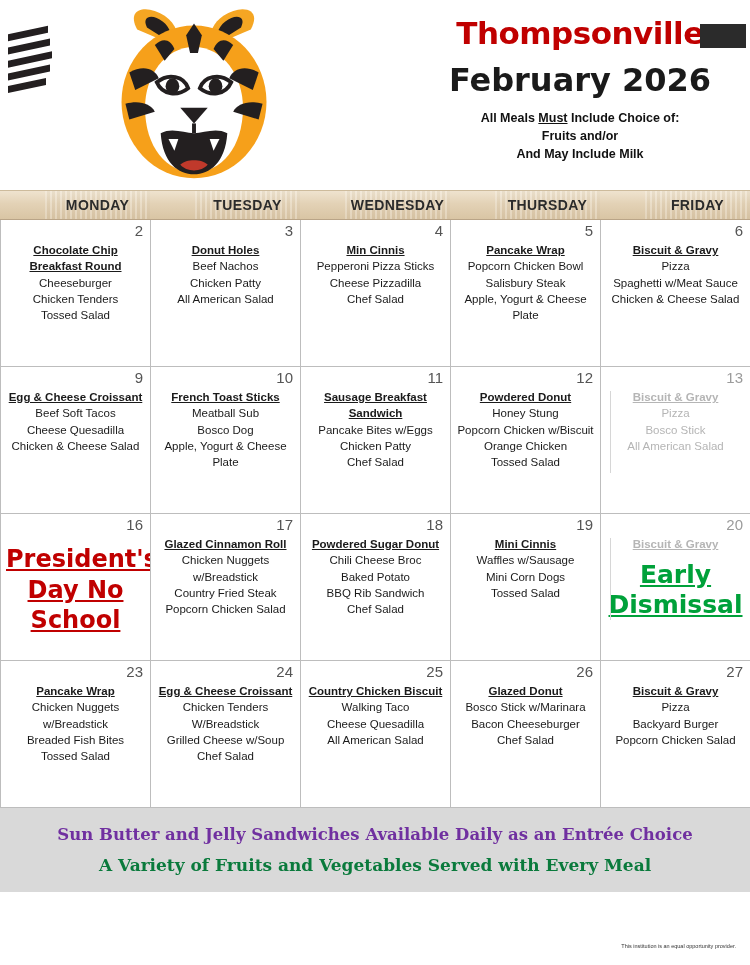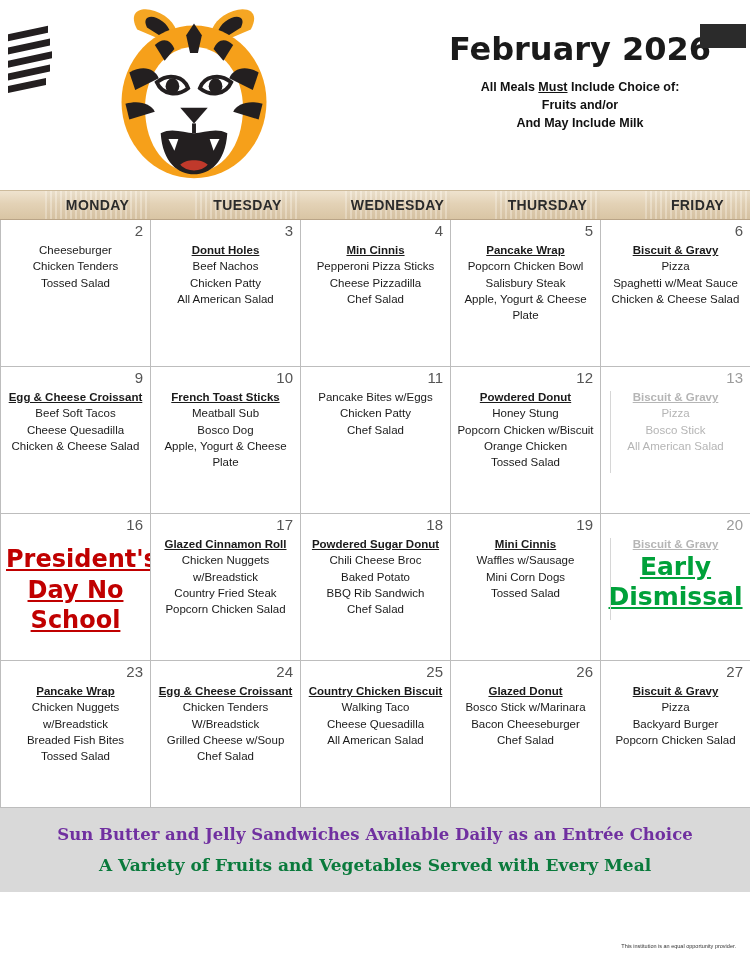--- a/index.html
+++ b/index.html
@@ -171,21 +171,21 @@
     margin-top: 26px;
     text-align: center;
     font-family: "DejaVu Sans", sans-serif;
     font-weight: bold;
     font-size: 24px;
     color: #c00000;
     line-height: 1.28;
     text-decoration: underline;
   }
   .early {
-    margin-top: 0;
+    margin-top: 8px;
     text-align: center;
     font-family: "DejaVu Sans", sans-serif;
     font-weight: bold;
     font-size: 25px;
     color: #00a13a;
     line-height: 1.2;
     text-decoration: underline;
   }
 
   
@@ -266,20 +266,21 @@
         <path d="M100 126 L100 136" stroke="#231f20" stroke-width="4"></path>
 
         <path d="M66 136 C78 130 90 136 100 136 C110 136 122 130 134 136 C132 166 116 178 100 178 C84 178 68 166 66 136 Z" fill="#231f20"></path>
         <path d="M74 142 L84 142 L80 154 Z" fill="#ffffff"></path>
         <path d="M126 142 L116 142 L120 154 Z" fill="#ffffff"></path>
         <path d="M86 168 C92 162 108 162 114 168 C108 176 92 176 86 168 Z" fill="#c0392b"></path>
       </svg>
     </div>
 
     <div class="title-block">
+      <div class="school-name">Thompsonville</div>
       <div class="black-box"></div>
       <div class="month-year">February 2026</div>
       <div class="must-note">
         <div><span>All Meals </span><u>Must</u><span> Include Choice of:</span></div>
         <div>Fruits and/or</div>
         <div>And May Include Milk</div>
       </div>
     </div>
   </div>
 
@@ -288,20 +289,21 @@
     <div>TUESDAY</div>
     <div>WEDNESDAY</div>
     <div>THURSDAY</div>
     <div>FRIDAY</div>
   </div>
 
   <div class="grid" id="calendar-grid">
       <div class="cell">
         <div class="daynum">2</div>
         <div class="items">
+          <div class="entree">Chocolate Chip Breakfast Round</div>
           <div>Cheeseburger</div>
           <div>Chicken Tenders</div>
           <div>Tossed Salad</div>
         </div>
       </div>
       <div class="cell">
         <div class="daynum">3</div>
         <div class="items">
           <div class="entree">Donut Holes</div>
           <div>Beef Nachos</div>
@@ -350,20 +352,21 @@
         <div class="items">
           <div class="entree">French Toast Sticks</div>
           <div>Meatball Sub</div>
           <div>Bosco Dog</div>
           <div>Apple, Yogurt &amp; Cheese Plate</div>
         </div>
       </div>
       <div class="cell">
         <div class="daynum">11</div>
         <div class="items">
+          <div class="entree">Sausage Breakfast Sandwich</div>
           <div>Pancake Bites w/Eggs</div>
           <div>Chicken Patty</div>
           <div>Chef Salad</div>
         </div>
       </div>
       <div class="cell">
         <div class="daynum">12</div>
         <div class="items">
           <div class="entree">Powdered Donut</div>
           <div>Honey Stung</div>

